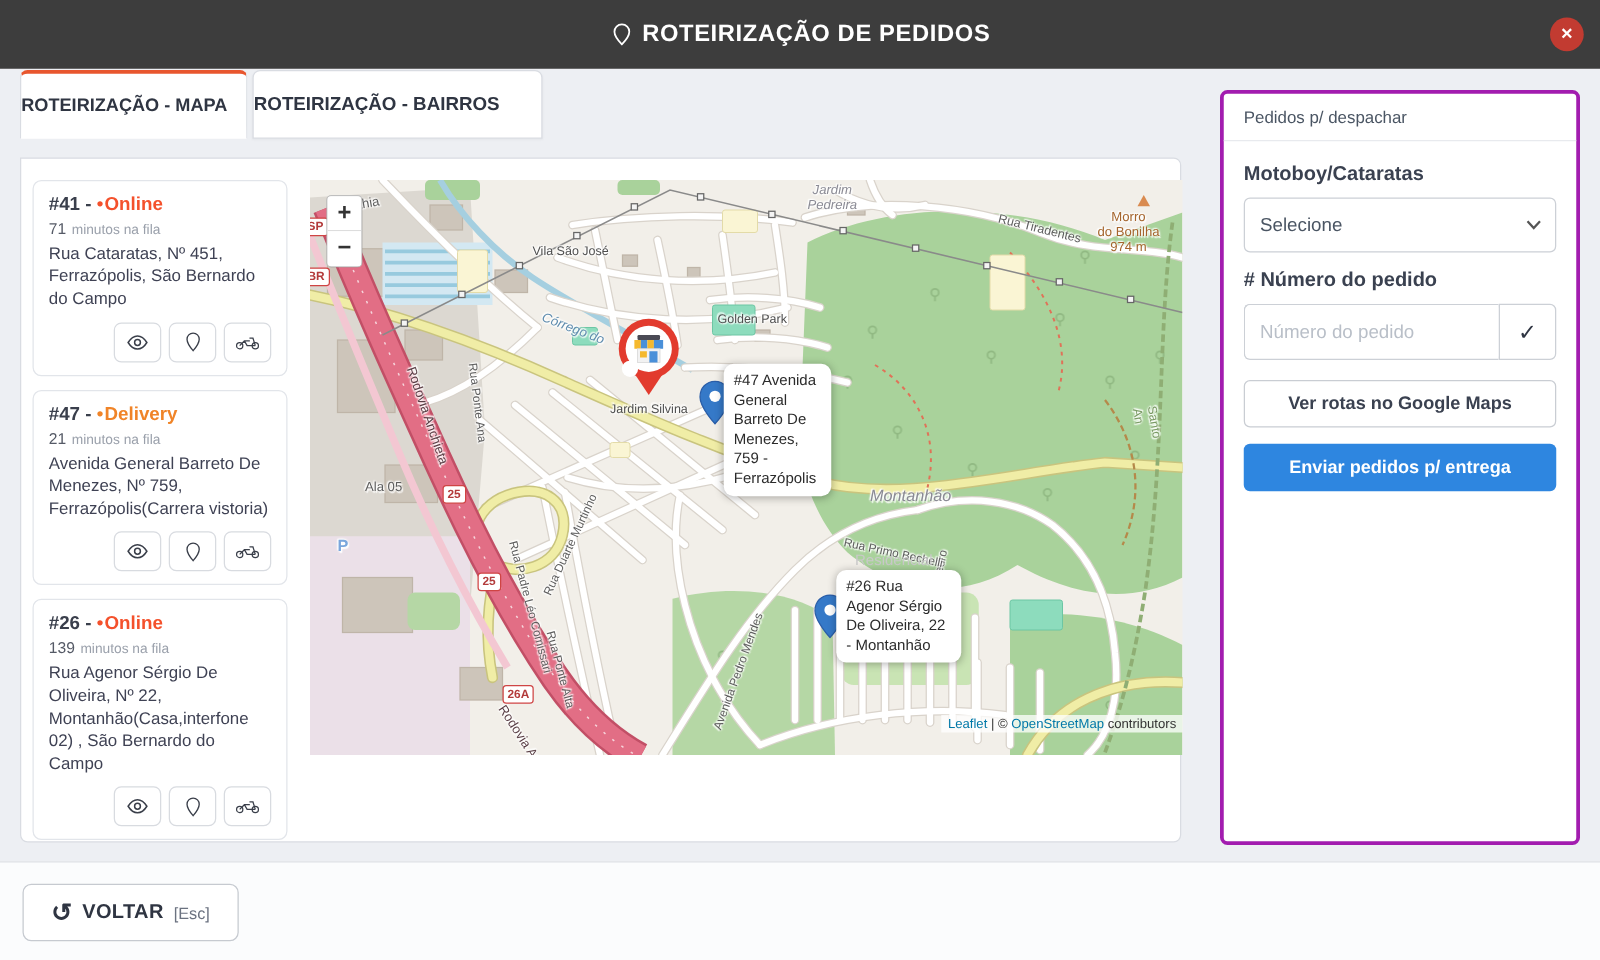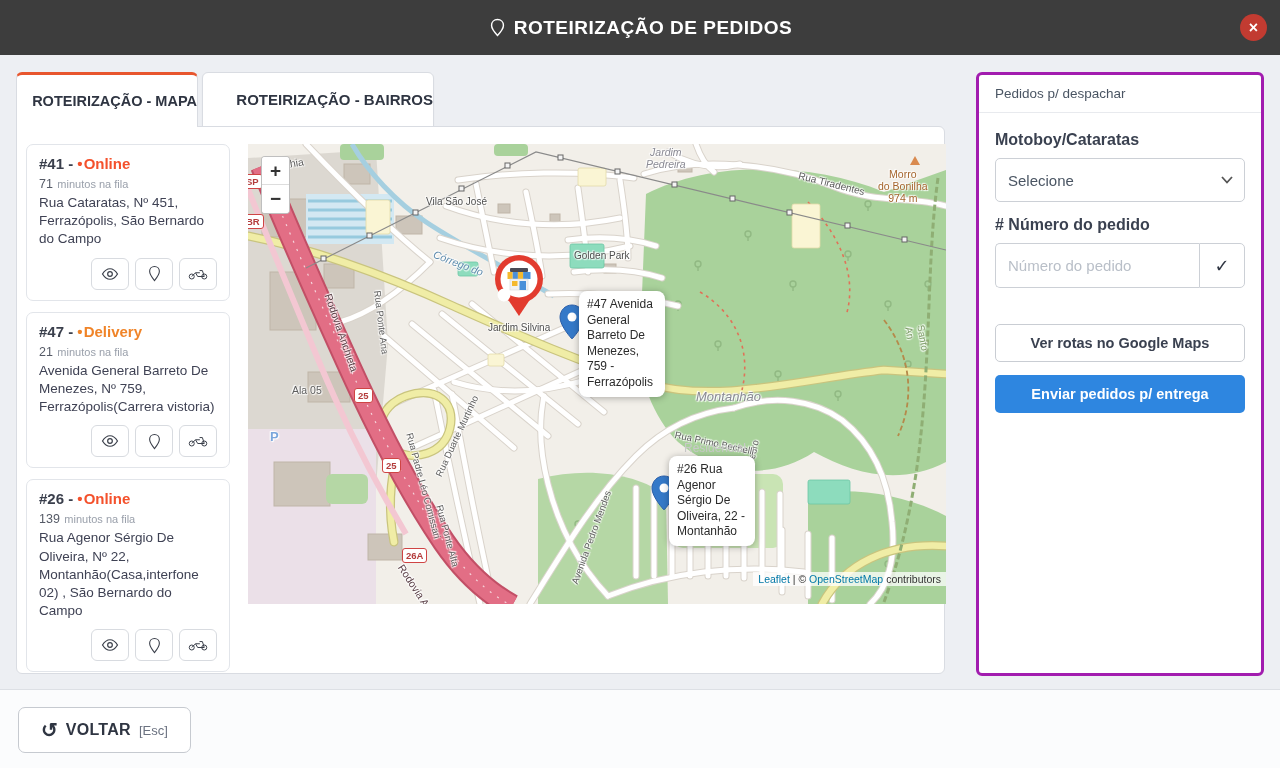--- a/index.html
+++ b/index.html
@@ -9,22 +9,22 @@
   
   .topbar { position:absolute; left:0; top:0; width:1280px; height:55px; background:#3d3d3d;
             display:flex; align-items:center; justify-content:center; }
   .topbar-title { color:#fff; font-size:19px; font-weight:600; letter-spacing:.5px;
                   display:flex; align-items:center; gap:7px; }
   .close-btn { position:absolute; right:13px; top:14px; width:27px; height:27px; border-radius:50%;
                background:#c23b31; color:#fff; border:none; font-size:16px; font-weight:bold;
                display:flex; align-items:center; justify-content:center; cursor:pointer; }
 
   
-  .tab { position:absolute; top:72px; height:55px; background:#fff; border:1px solid #d9dce2;
-         display:flex; align-items:center; justify-content:flex-end; font-size:14.5px; color:#2f3542;
+  .tab { position:absolute; top:56px; height:55px; background:#fff; border:1px solid #d9dce2;
+         display:flex; align-items:center; justify-content:flex-start; font-size:14.5px; color:#2f3542;
          border-radius:6px 6px 0 0; cursor:pointer; }
   .tab-mapa { left:16px; width:182px; border-top:3px solid #e8562e; border-bottom:none; z-index:3; font-weight:600; }
   .tab-bairros { left:202px; width:232px; font-weight:700; font-size:15px; box-shadow:0 1px 2px rgba(0,0,0,.04); }
 
   
   .main-panel { position:absolute; left:16px; top:126px; width:929px; height:548px; background:#fff;
                 border:1px solid #d9dce2; border-radius:0 6px 6px 6px; }
 
   
   .cards { position:absolute; left:9px; top:17px; width:204px; display:flex; flex-direction:column; gap:11px; }
@@ -81,21 +81,21 @@
                      font-family:inherit; font-size:15px; color:#4a5563; padding:0 12px; appearance:none;
                      -webkit-appearance:none; cursor:pointer; }
   .sel-chev { position:absolute; right:12px; top:18px; pointer-events:none; }
   .input-row { display:flex; margin-bottom:16px; }
   .input-row input { flex:1; height:45px; border:1px solid #ccd0d6; border-right:none; border-radius:5px 0 0 5px;
                      font-family:inherit; font-size:15px; padding:13px 12px; color:#3a4150; min-width:0; }
   .input-row input::placeholder { color:#b9bfc8; }
   .check-btn { width:46px; height:45px; border:1px solid #ccd0d6; border-radius:0 5px 5px 0; background:#fff;
                font-size:18px; color:#2f3542; cursor:pointer; }
   .gm-btn { width:100%; height:38px; border:1px solid #c9cdd3; border-radius:5px; background:#fff;
-            font-family:inherit; font-size:14.5px; font-weight:700; color:#3a4150; cursor:pointer; margin-bottom:13px;margin-top:20px; }
+            font-family:inherit; font-size:14.5px; font-weight:700; color:#3a4150; cursor:pointer; margin-bottom:13px; }
   .send-btn { width:100%; height:38px; border:none; border-radius:5px; background:#2e86e0; color:#fff;
               font-family:inherit; font-size:14.5px; font-weight:700; cursor:pointer; }
 
   
   .footer { position:absolute; left:0; top:689px; width:1280px; height:79px; background:#fbfcfd;
             border-top:1px solid #dde0e5; }
   .back-btn { position:absolute; left:18px; top:17px; height:46px; padding:0 22px; background:#fff;
               border:1px solid #c6cad0; border-radius:7px; display:flex; align-items:center; gap:8px;
               font-family:inherit; cursor:pointer; }
   .back-undo { font-size:20px; color:#2f3542; font-weight:bold; }
@@ -472,21 +472,21 @@
       </svg>
     </div>
     <div class="blue-marker" style="left:403px;top:331px;">
       <svg width="26" height="36" viewBox="0 0 26 36">
         <path d="M13 1 C6 1 1 6.5 1 13.5 C1 22 13 35 13 35 C13 35 25 22 25 13.5 C25 6.5 20 1 13 1 Z" fill="#3579c8" stroke="#2b5ea8" stroke-width="1"></path>
         <circle cx="13" cy="13" r="4.5" fill="#fff"></circle>
       </svg>
     </div>
 
     <div class="popup" style="left:331px;top:147px;width:86px;">#47 Avenida General Barreto De Menezes, 759 - Ferrazópolis</div>
-    <div class="popup" style="left:421px;top:312px;width:86px;">#26 Rua Agenor Sérgio De Oliveira, 22 - Montanhão</div>
+    <div class="popup" style="left:421px;top:312px;width:100px;">#26 Rua Agenor Sérgio De Oliveira, 22 - Montanhão</div>
 
     <div class="zoom-ctl">
       <button class="zoom-btn">+</button>
       <button class="zoom-btn">−</button>
     </div>
 
     <div class="attribution">
       <a>Leaflet</a><span> | © </span><a>OpenStreetMap</a><span> contributors</span>
     </div>
   </div>

